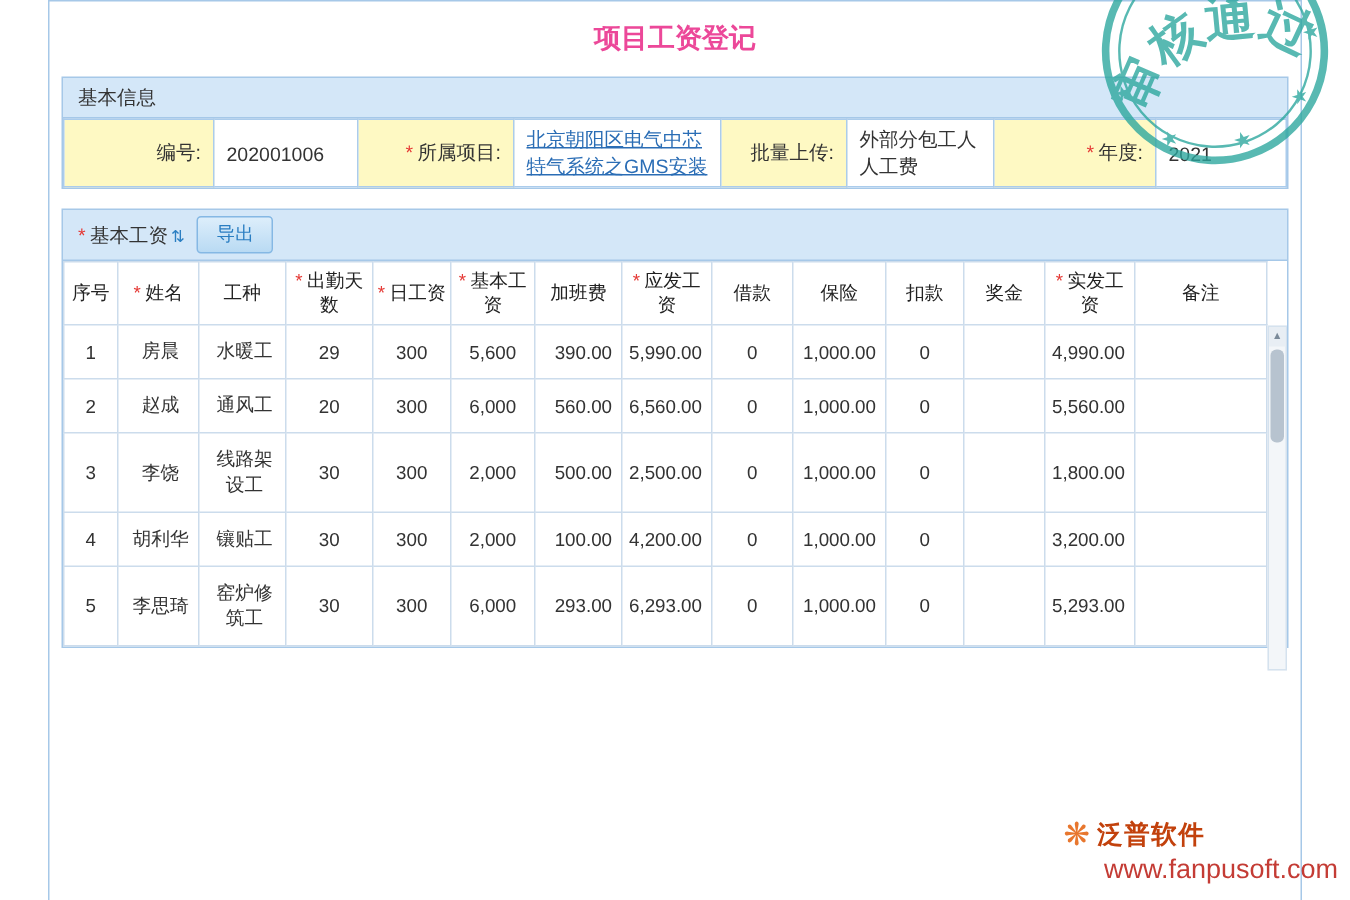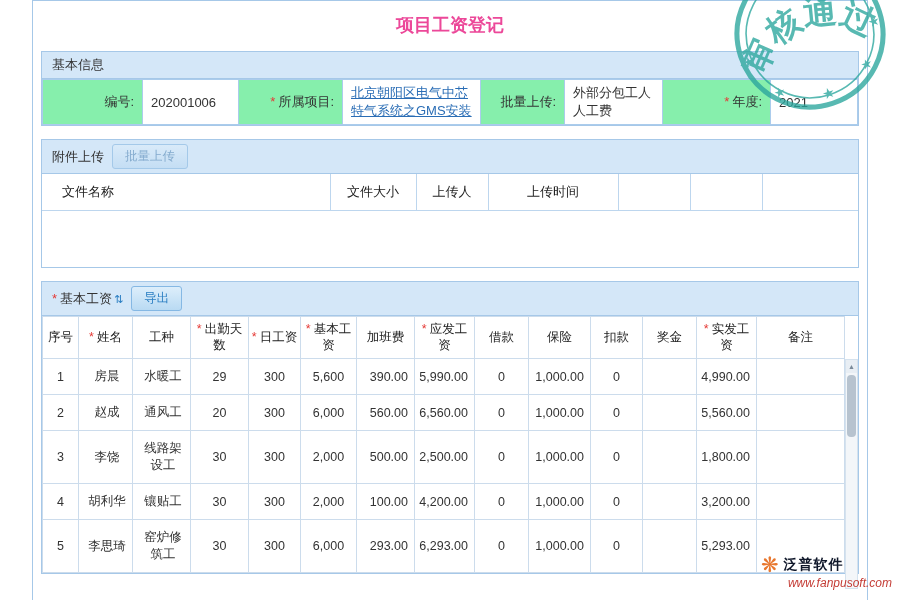--- a/index.html
+++ b/index.html
@@ -16,21 +16,21 @@
   .section { margin:0 8px 13px; border:1px solid var(--border_blue,#a6c8e8); background:#fff; }
   .section-bar { display:flex; align-items:center; gap:8px;
     background:var(--panel_blue,#d4e7f8); border-bottom:1px solid var(--border_blue,#a6c8e8);
     padding:4px 10px; font-size:13px; min-height:27px; }
 
   .req-mark { color:var(--required_red,#e53935); margin-right:3px; }
 
   
   .info-table { width:100%; border-collapse:collapse; font-size:13px; }
   .info-table td { border:1px solid #abccec; padding:4px 8px; }
-  .info-table td.lbl { background:#86efac; text-align:right; white-space:nowrap; }
+  .info-table td.lbl { background:#fef9c3; text-align:right; white-space:nowrap; }
   .info-table td.val { background:#fff; }
   .info-table tr:first-child td { height:46px; }
   .info-table tr:last-child td  { height:32px; }
   .link { color:var(--link_blue,#2a6db5); text-decoration:underline; cursor:pointer; }
 
   
   .btn { font-size:12.5px; color:var(--accent_blue,#2a7ec2);
     background:linear-gradient(#ddeefb,#b9daf3); border:1px solid #85b8e4;
     border-radius:3px; padding:3px 12px; cursor:pointer; }
   .btn.batch { color:#84abce; background:linear-gradient(#d9eaf9,#c4def4); border-color:#a4c9e9; }
@@ -82,22 +82,22 @@
 
   
   .stamp { position:absolute; top:-48px; right:-24px; width:162px; height:162px;
     pointer-events:none; z-index:6; opacity:.78; }
   .stamp text { font-weight:bold; }
 
   
   .watermark { position:absolute; right:8px; bottom:10px; z-index:5; }
   .wm-row { display:flex; align-items:center; gap:5px; }
   .wm-logo { color:var(--brand_orange,#e8772e); font-size:21px; line-height:1; }
-  .wm-name { font-size:14px; font-weight:bold; color:#0f172a; letter-spacing:1px; }
-  .wm-url { font-size:12px; color:var(--url_red,#c43c35); margin-left:27px; margin-top:1px;font-style:italic; }
+  .wm-name { font-size:17px; font-weight:bold; color:#c2410c; letter-spacing:1px; }
+  .wm-url { font-size:18px; color:var(--url_red,#c43c35); margin-left:27px; margin-top:1px; }
 </style>
 </head>
 <body>
 
 <div class="page">
 
   <div class="page-title">项目工资登记</div>
 
   <div class="stamp">
     <svg width="162" height="162" viewBox="0 0 160 160" style="overflow:visible">
@@ -142,40 +142,20 @@
         <td class="val"><a class="link">北京朝阳区电气中芯特气系统之GMS安装</a></td>
         <td class="lbl"><span>批量上传:</span></td>
         <td class="val">外部分包工人人工费</td>
         <td class="lbl"><span class="req-mark">*</span><span>年度:</span></td>
         <td class="val">2021</td>
       </tr>
     </tbody>
       </table>
   </div>
 
-  <div class="section">
-    <div class="section-bar">
-      <span>附件上传</span>
-      <button class="btn batch">批量上传</button>
-    </div>
-    <table class="attach-table">
-      <thead>
-          <tr id="attach-head-row">
-            <th>文件名称</th>
-            <th>文件大小</th>
-            <th>上传人</th>
-            <th>上传时间</th>
-            <th></th>
-            <th></th>
-            <th></th>
-          </tr>
-        </thead>
-    </table>
-    <div class="attach-empty"></div>
-  </div>
 
   <div class="section">
     <div class="section-bar">
       <span>
         <span class="req-mark">*</span><span>基本工资</span><span class="sort-icon">⇅</span>
       </span>
       <button class="btn">导出</button>
     </div>
     <div class="wage-wrap">
       <table class="wage-table">

